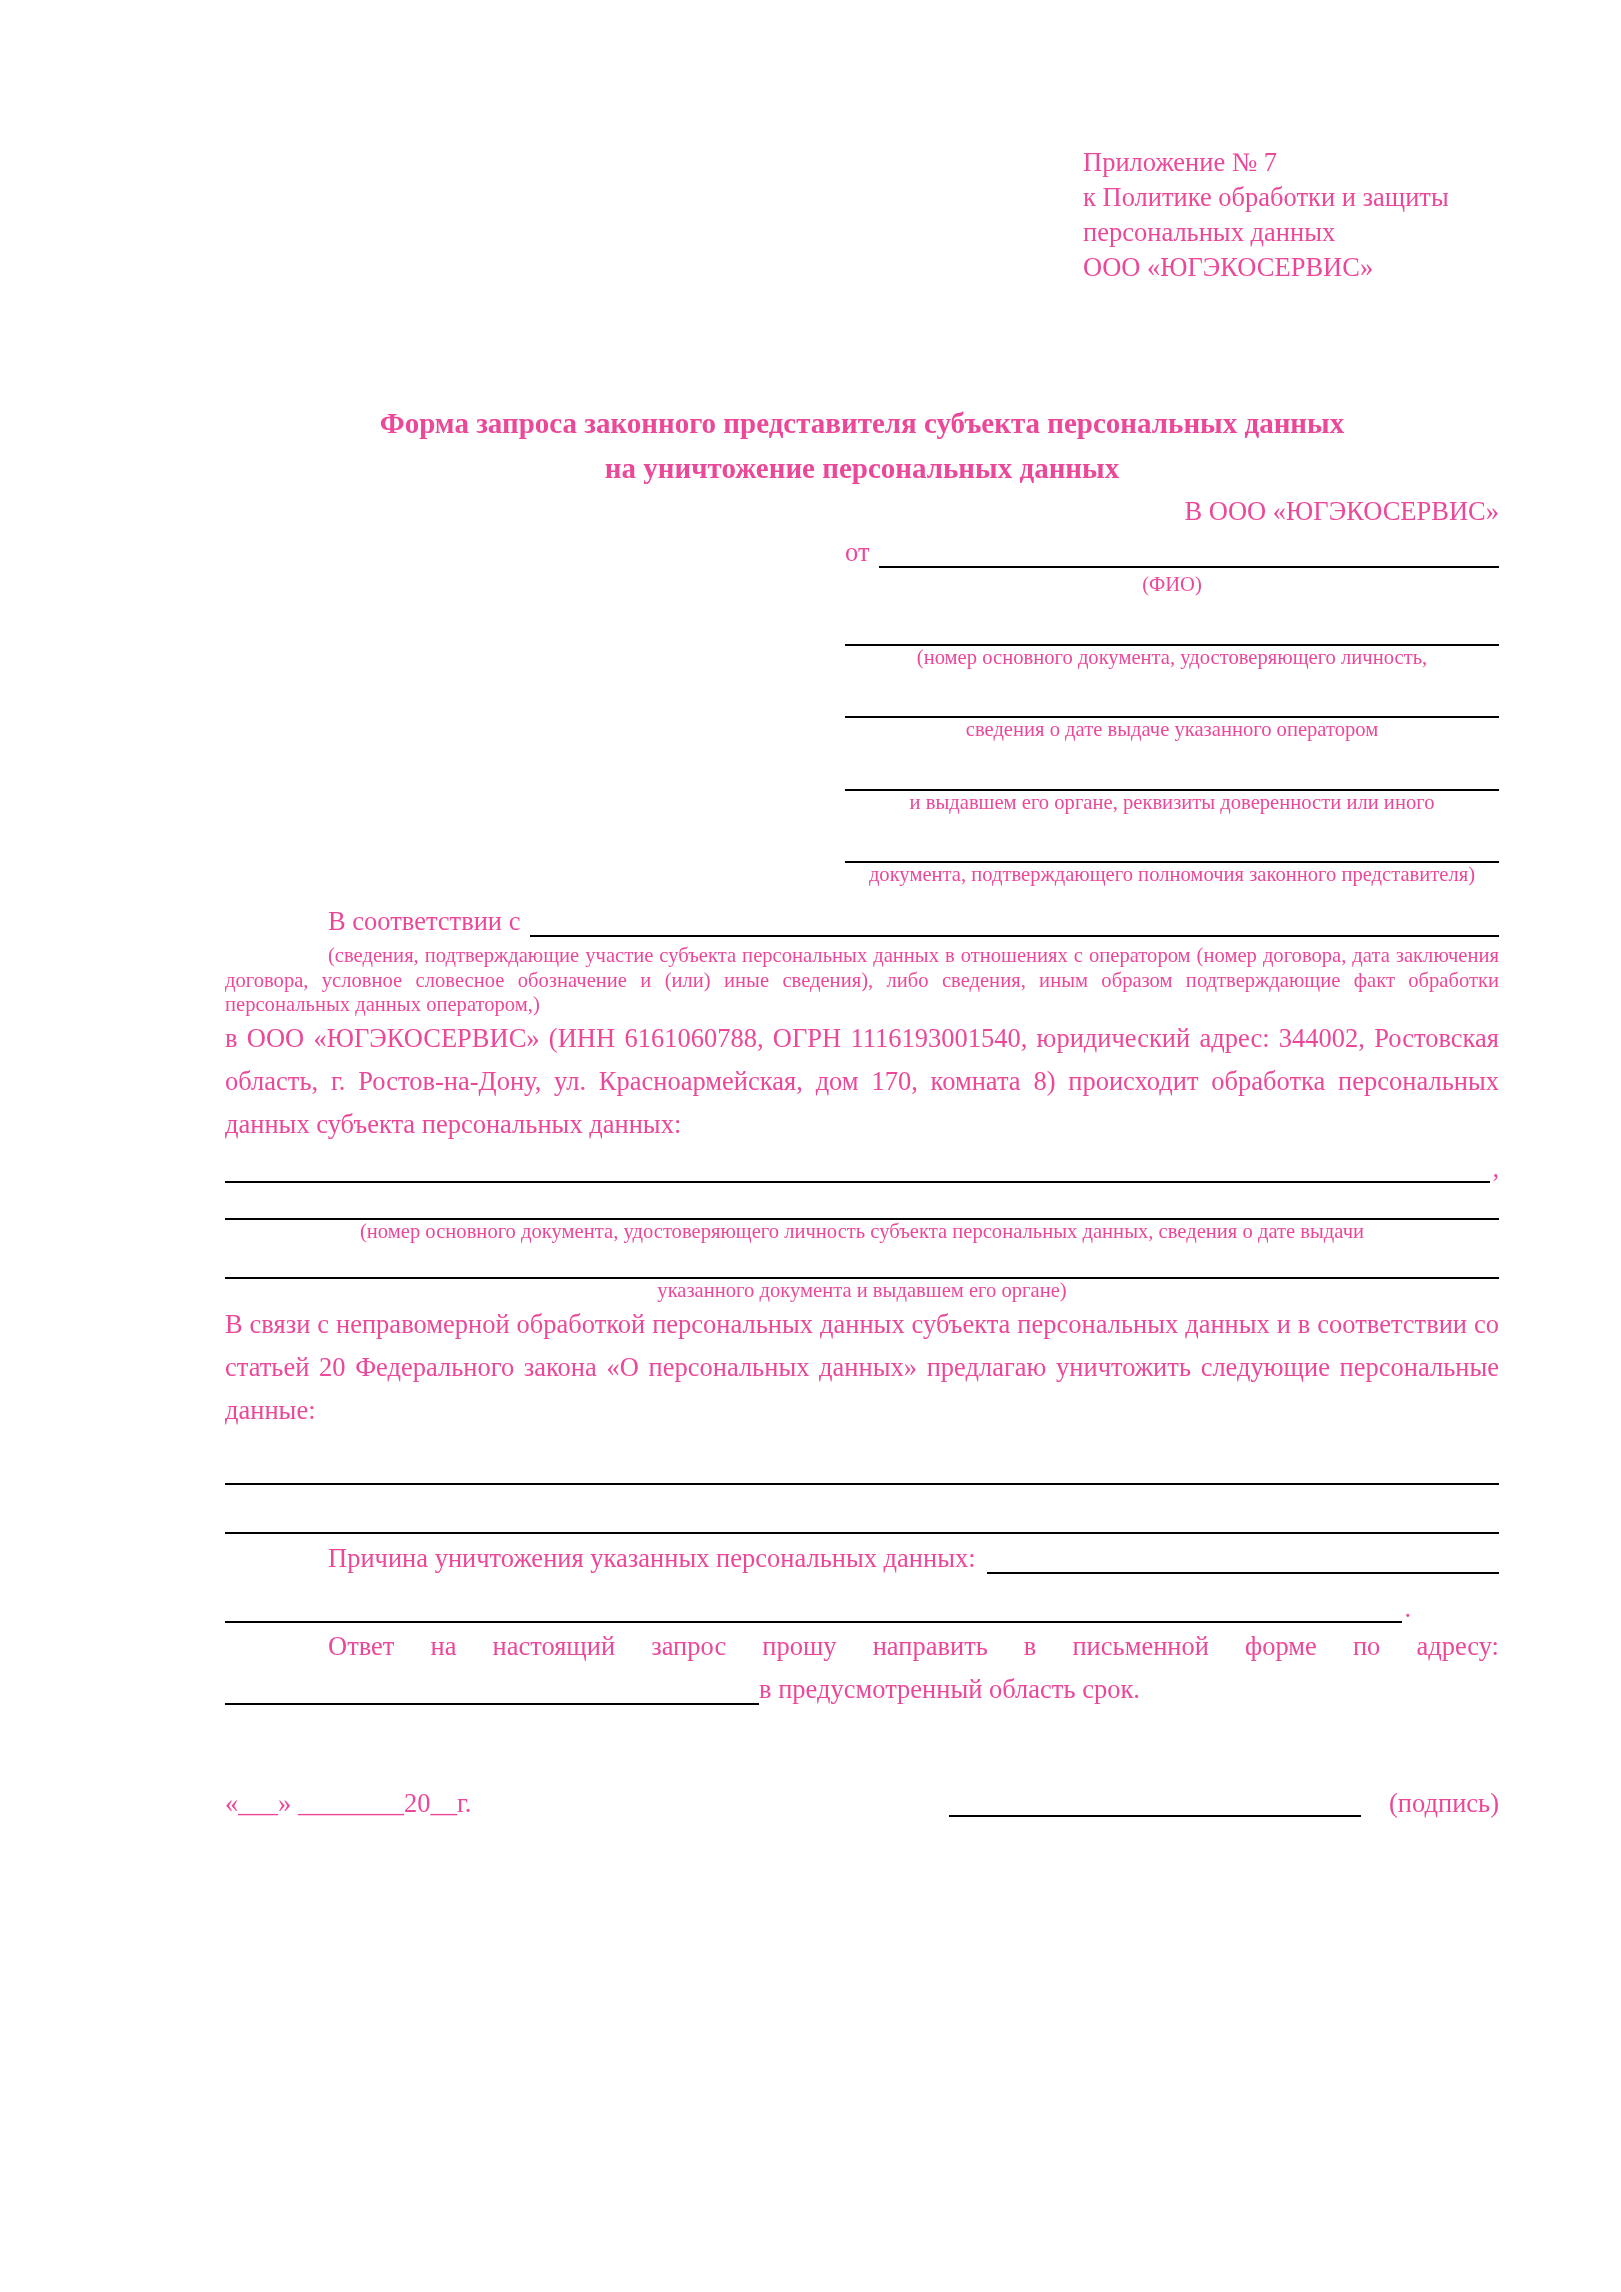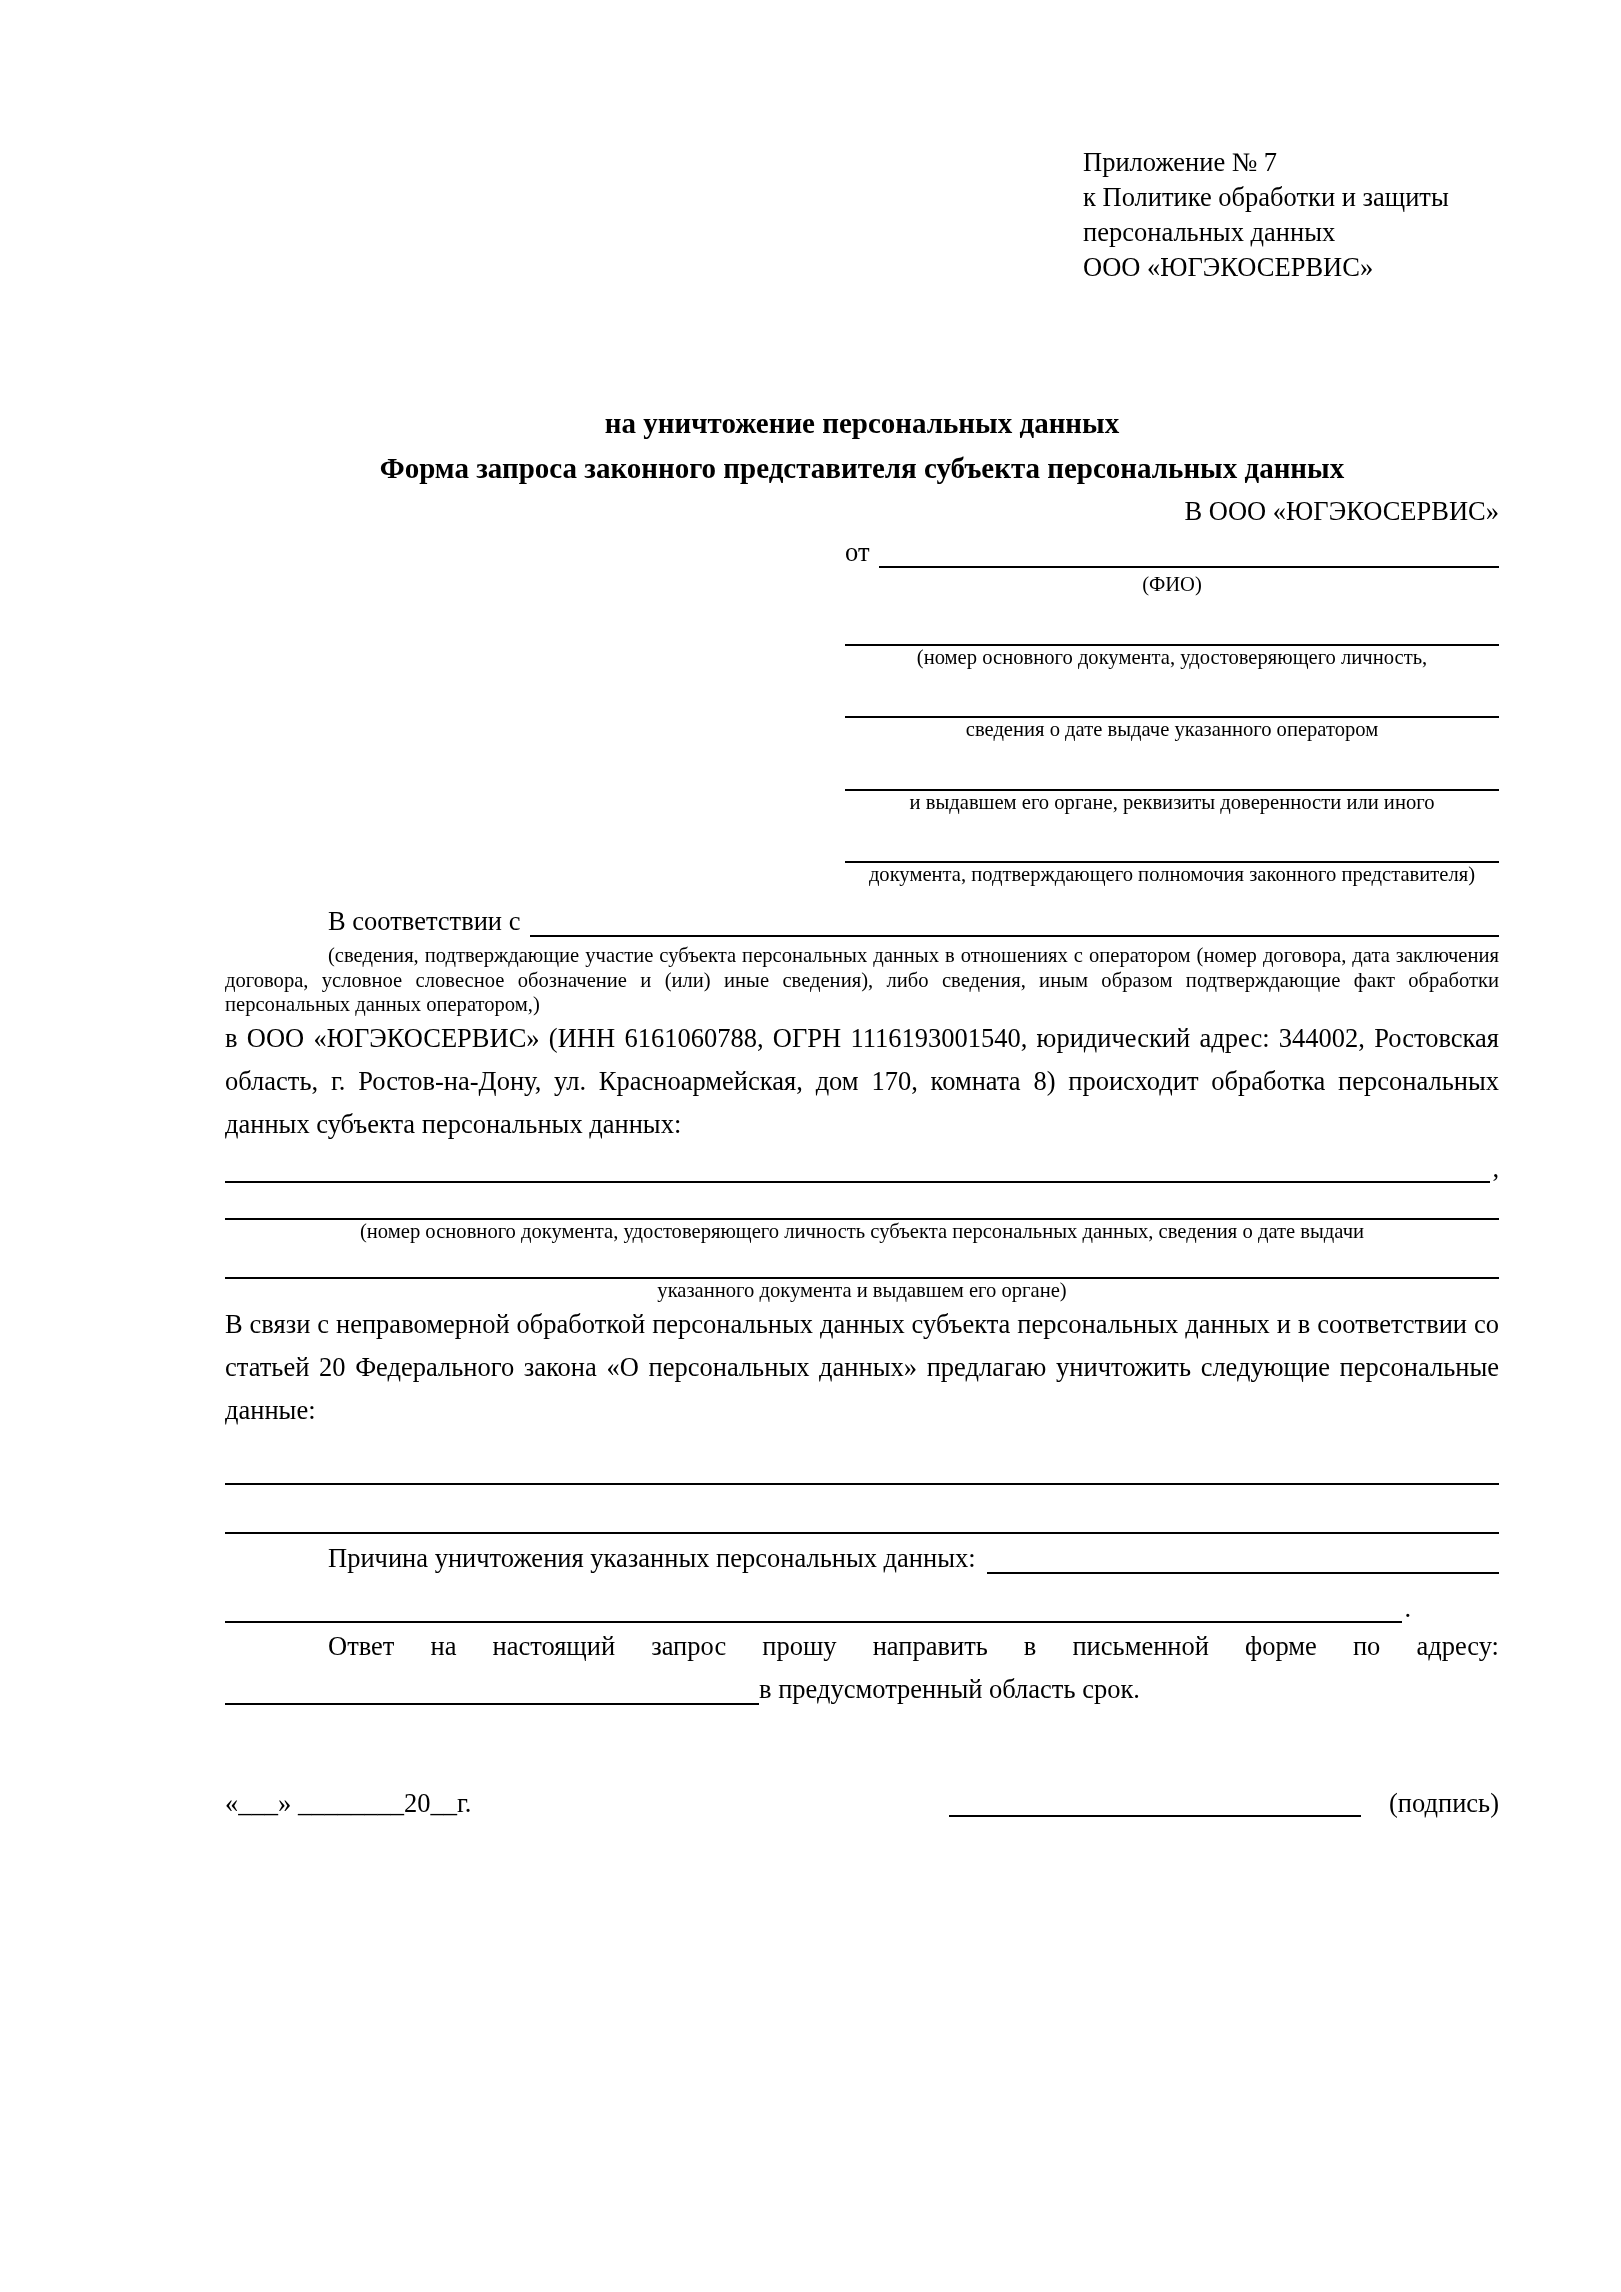--- a/index.html
+++ b/index.html
@@ -1,17 +1,17 @@
 <!DOCTYPE html>
 <html><head>
 <meta charset="utf-8">
 <style>
   html,body { margin:0; padding:0; background:#888; }
   .page {
-    width:1621px; height:2293px; background:#ffffff; color:#000000;
+    width:1621px; height:2293px; background:#ffffff; color:#ec4899;
     font-family:"Liberation Serif","DejaVu Serif",serif;
     position:relative; box-sizing:border-box;
     padding:145px 122px 0 225px;
     margin:0 auto;
   }
   .header-block { margin-left:858px; font-size:26.5px; line-height:35px; }
   .title { margin-top:116px; text-align:center; font-weight:bold; font-size:29px; line-height:45px; }
 
   .recipient { margin-left:620px; font-size:26.5px; }
   .recipient .to { line-height:41px;text-align:right; }
@@ -54,22 +54,22 @@
 <div class="page">
 
   <div class="header-block">
     <div>Приложение № 7</div>
     <div>к Политике обработки и защиты</div>
     <div>персональных данных</div>
     <div>ООО «ЮГЭКОСЕРВИС»</div>
   </div>
 
   <div class="title">
+    <div>Форма запроса законного представителя субъекта персональных данных</div>
     <div>на уничтожение персональных данных</div>
-    <div>Форма запроса законного представителя субъекта персональных данных</div>
   </div>
 
   <div class="recipient">
     <div class="to">В ООО «ЮГЭКОСЕРВИС»</div>
     <div class="from-row">
       <span>от</span>
       <span class="fill"></span>
     </div>
     <div class="cap">(ФИО)</div>
 

